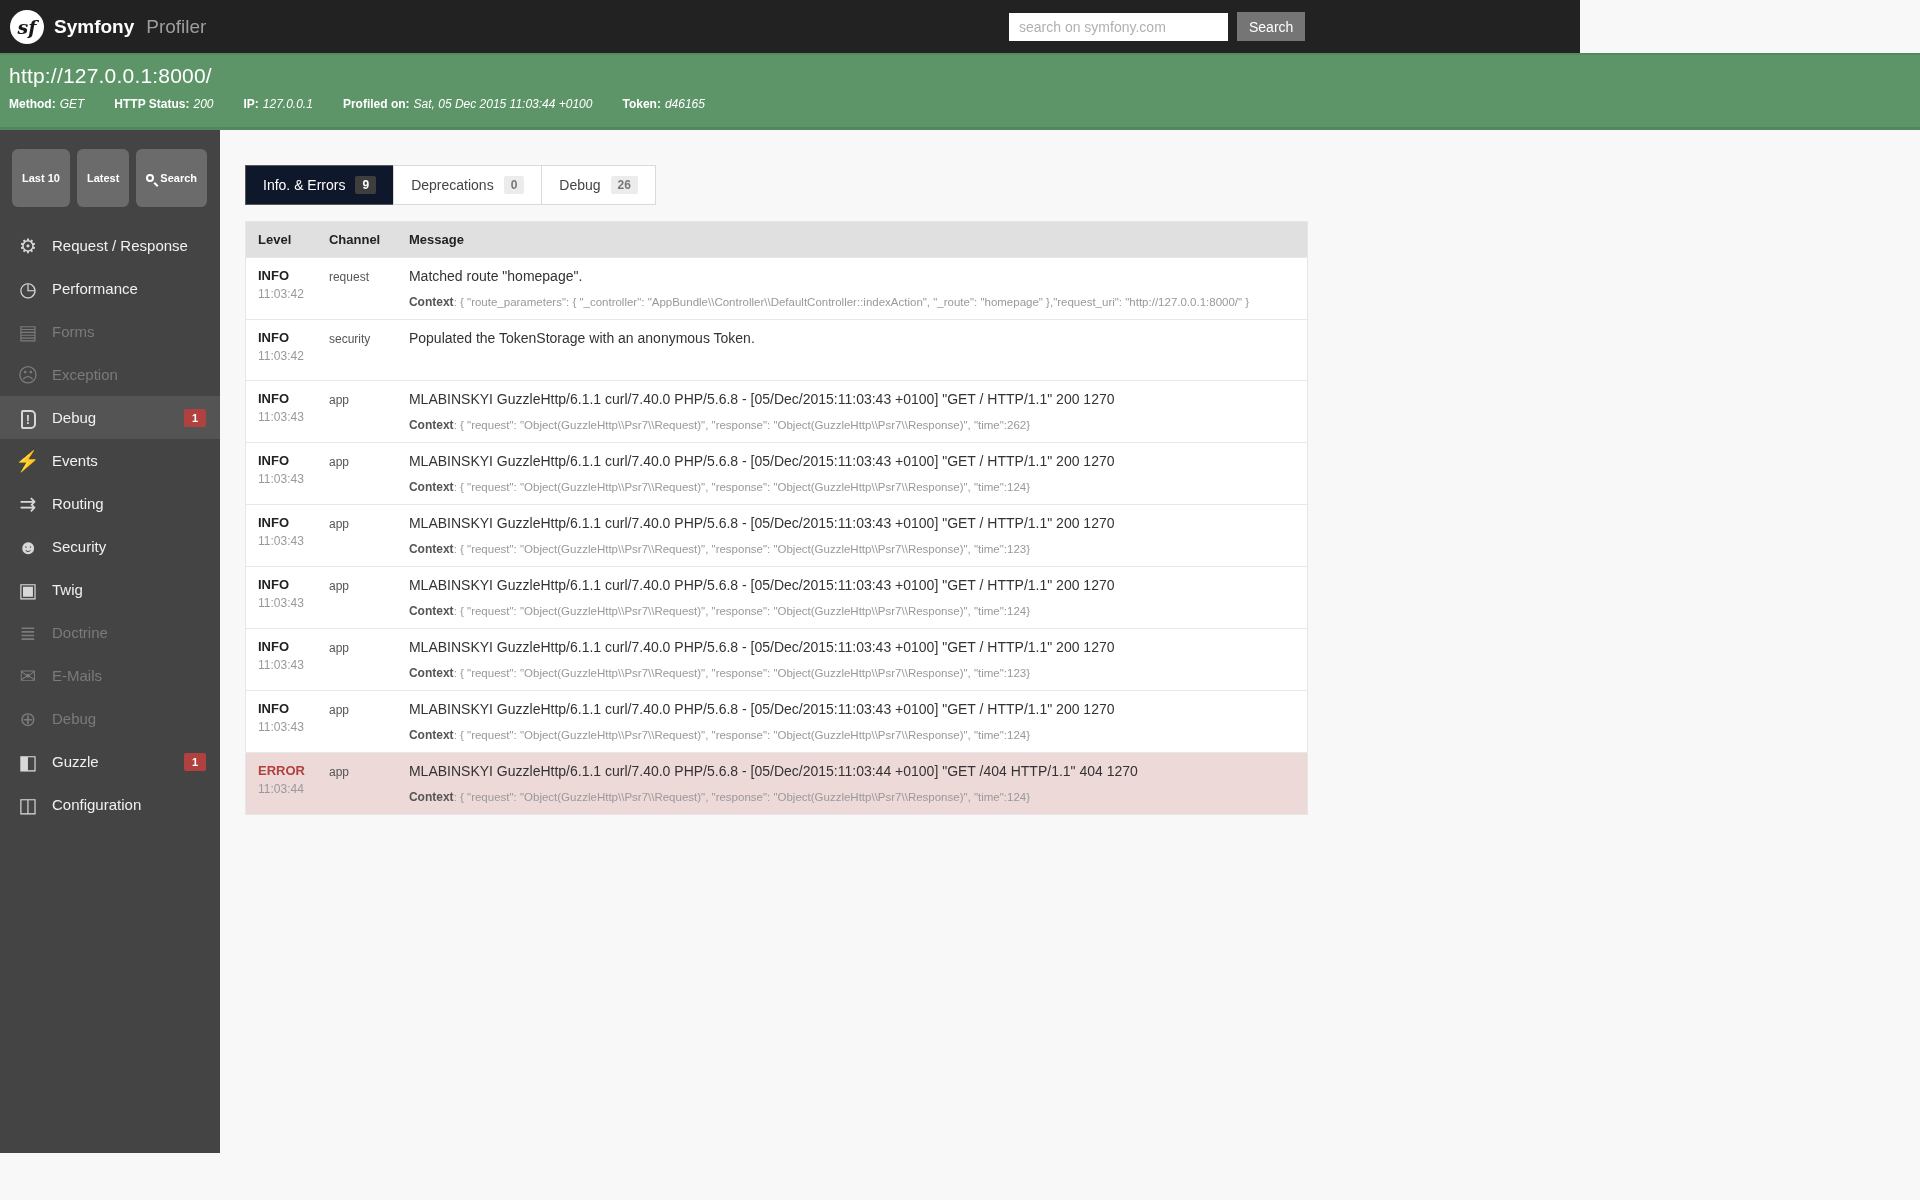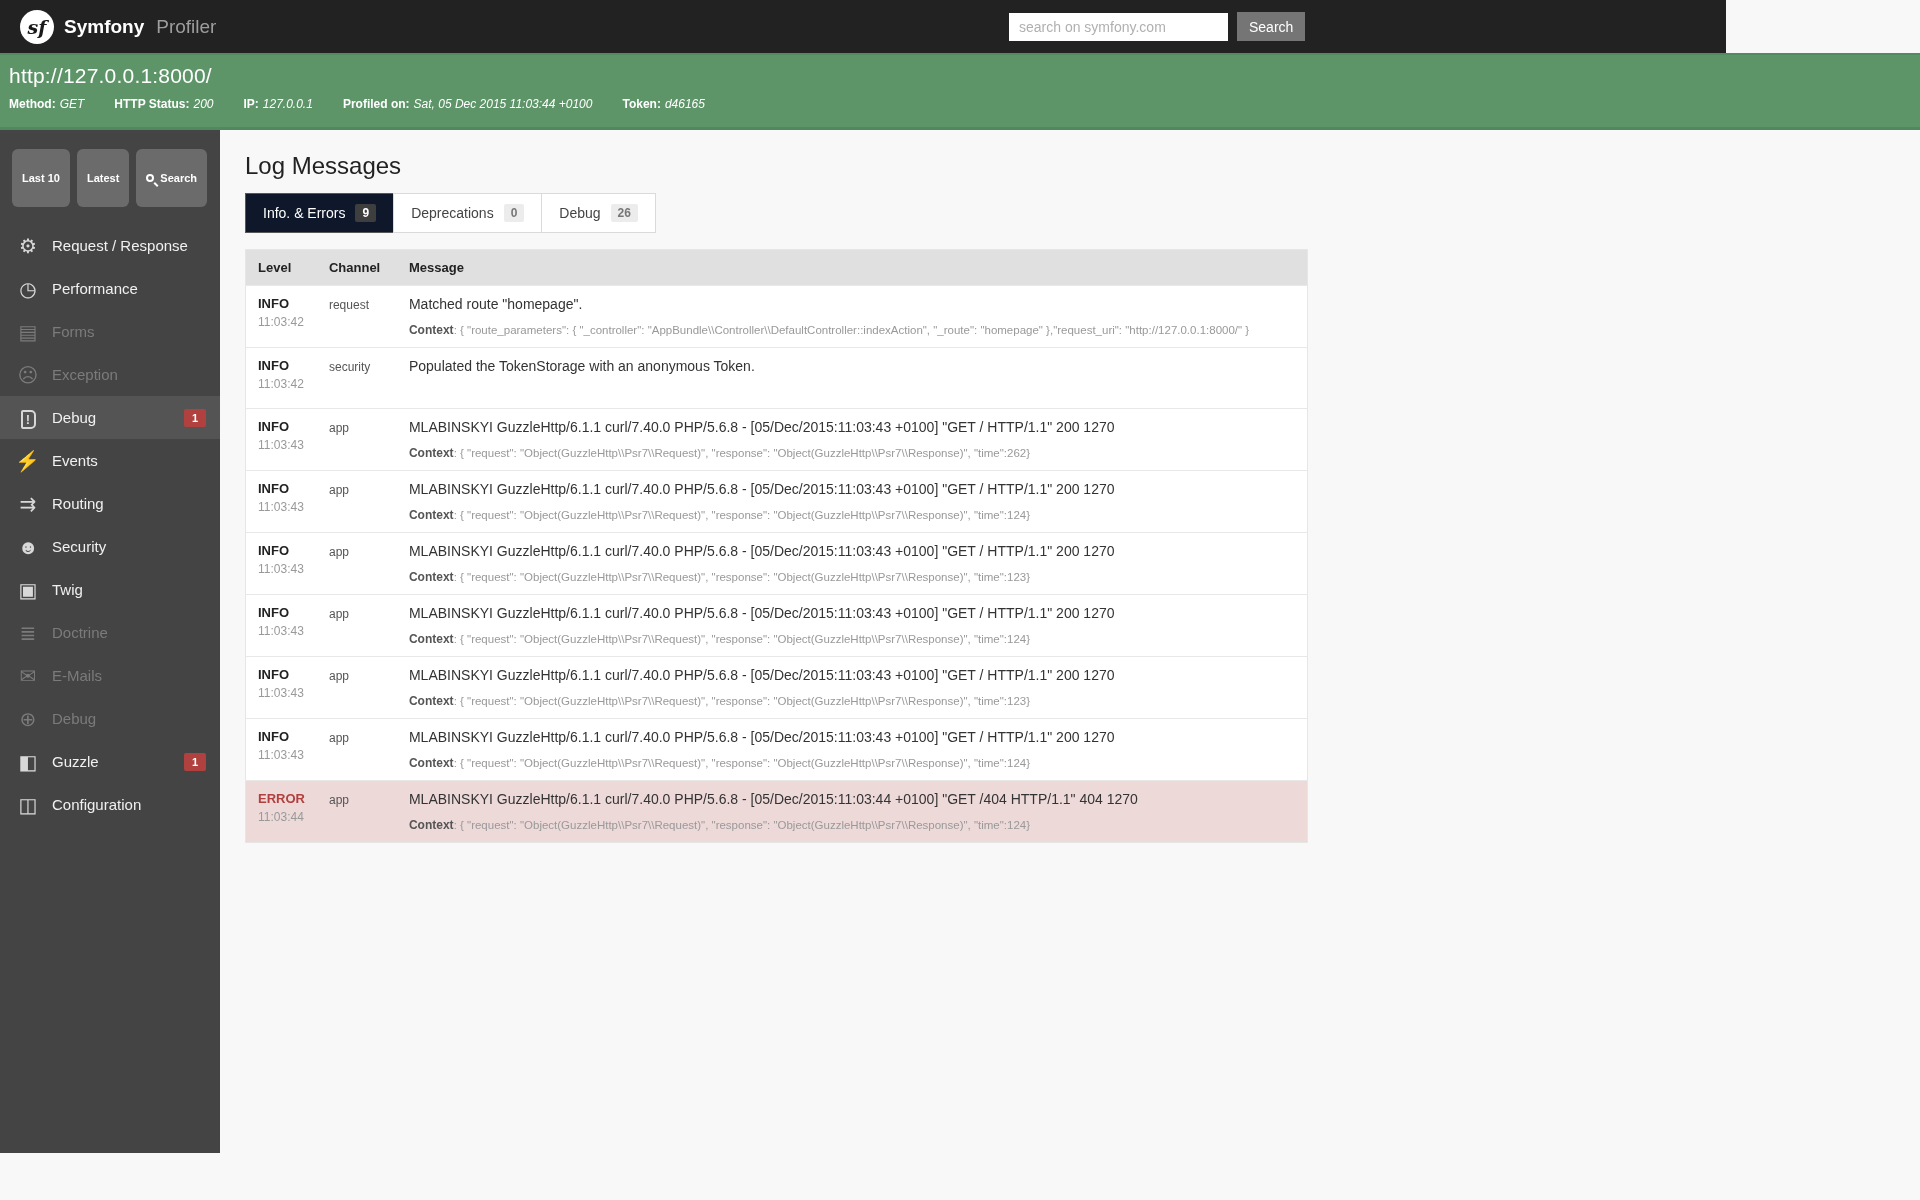--- a/index.html
+++ b/index.html
@@ -6,22 +6,22 @@
   html, body { width: 1920px; height: 1200px; }
   body {
     background: #f8f8f8;
     font-family: "Liberation Sans", sans-serif;
     position: relative;
     overflow: hidden;
   }
 
   
   .topbar {
-    position: absolute; top: 0; left: 0; width: 1726px; height: 53px;
-    background: #222; display: flex; align-items: center; padding-left: 20px;
+    position: absolute; top: 0; left: 0; width: 1580px; height: 53px;
+    background: #222; display: flex; align-items: center; padding-left: 10px;
   }
   .logo {
     width: 34px; height: 34px; border-radius: 50%; background: #fff;
     color: #191919; font-family: "DejaVu Serif", serif; font-style: italic;
     font-weight: bold; font-size: 19px; text-align: center; line-height: 34px;
     margin-right: 10px; flex: 0 0 auto;
   }
   .brand-bold { color: #fff; font-size: 19px; font-weight: bold; }
   .brand-light { color: #9d9d9d; font-size: 19px; margin-left: 12px; }
   .search-box { position: absolute; left: 1009px; top: 12px; display: flex; align-items: center; }
@@ -210,21 +210,20 @@
         <span class="side-badge">1</span>
       </li>
       <li class="side-item ">
         <span class="icn">◫</span>
         <span class="lbl">Configuration</span>
       </li>
     </ul>
 </div>
 
 <div class="main">
-  <h1 class="page-title">Log Messages</h1>
   <div class="tabs">
       <div class="tab active">
         <span>Info. &amp; Errors</span>
         <span class="tab-badge">9</span>
       </div>
       <div class="tab">
         <span>Deprecations</span>
         <span class="tab-badge">0</span>
       </div>
       <div class="tab">

